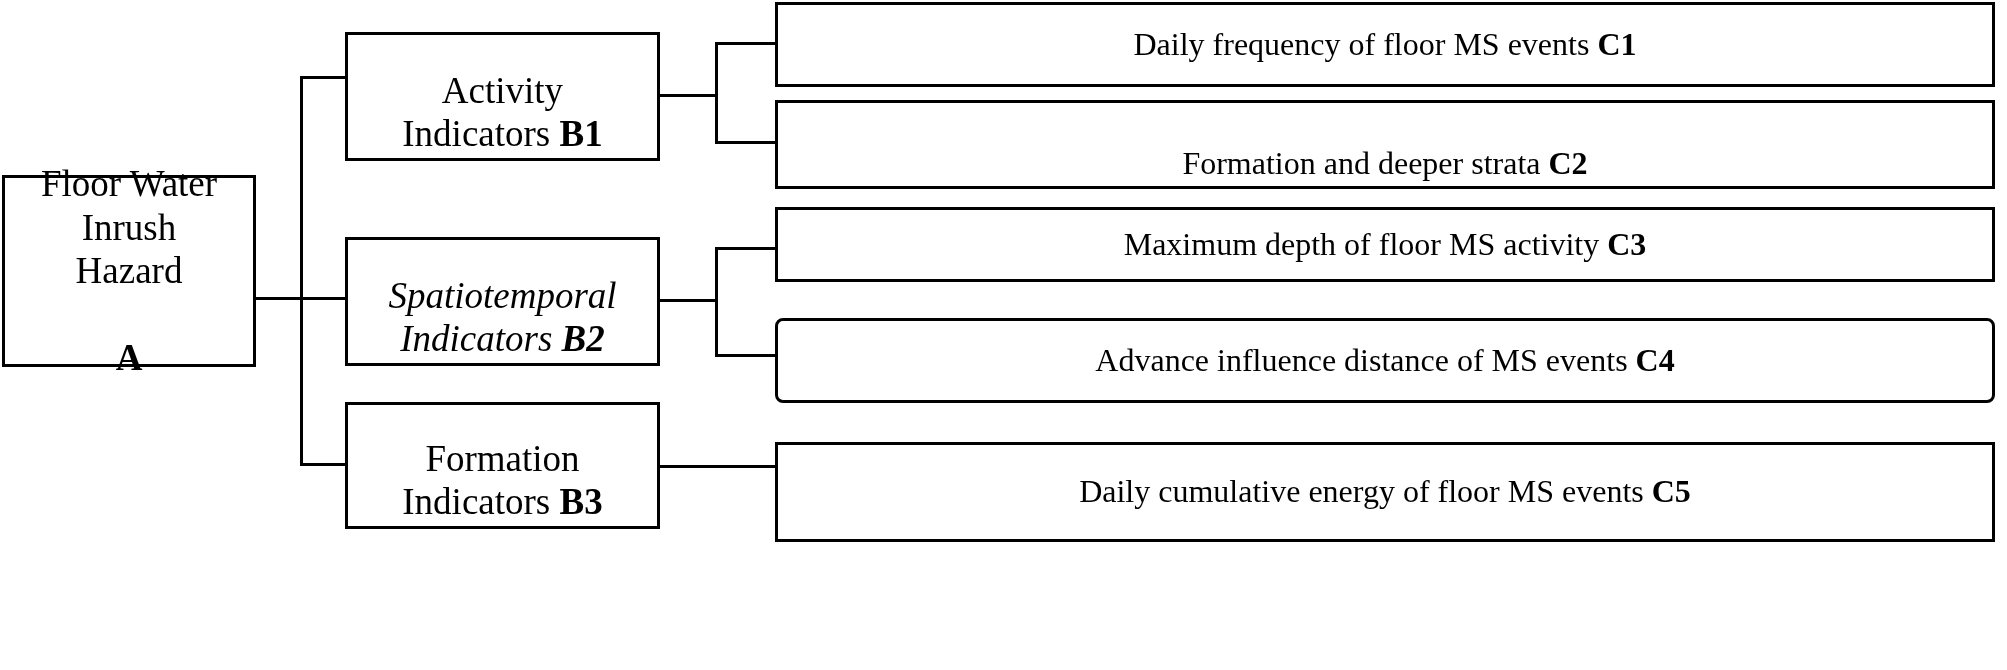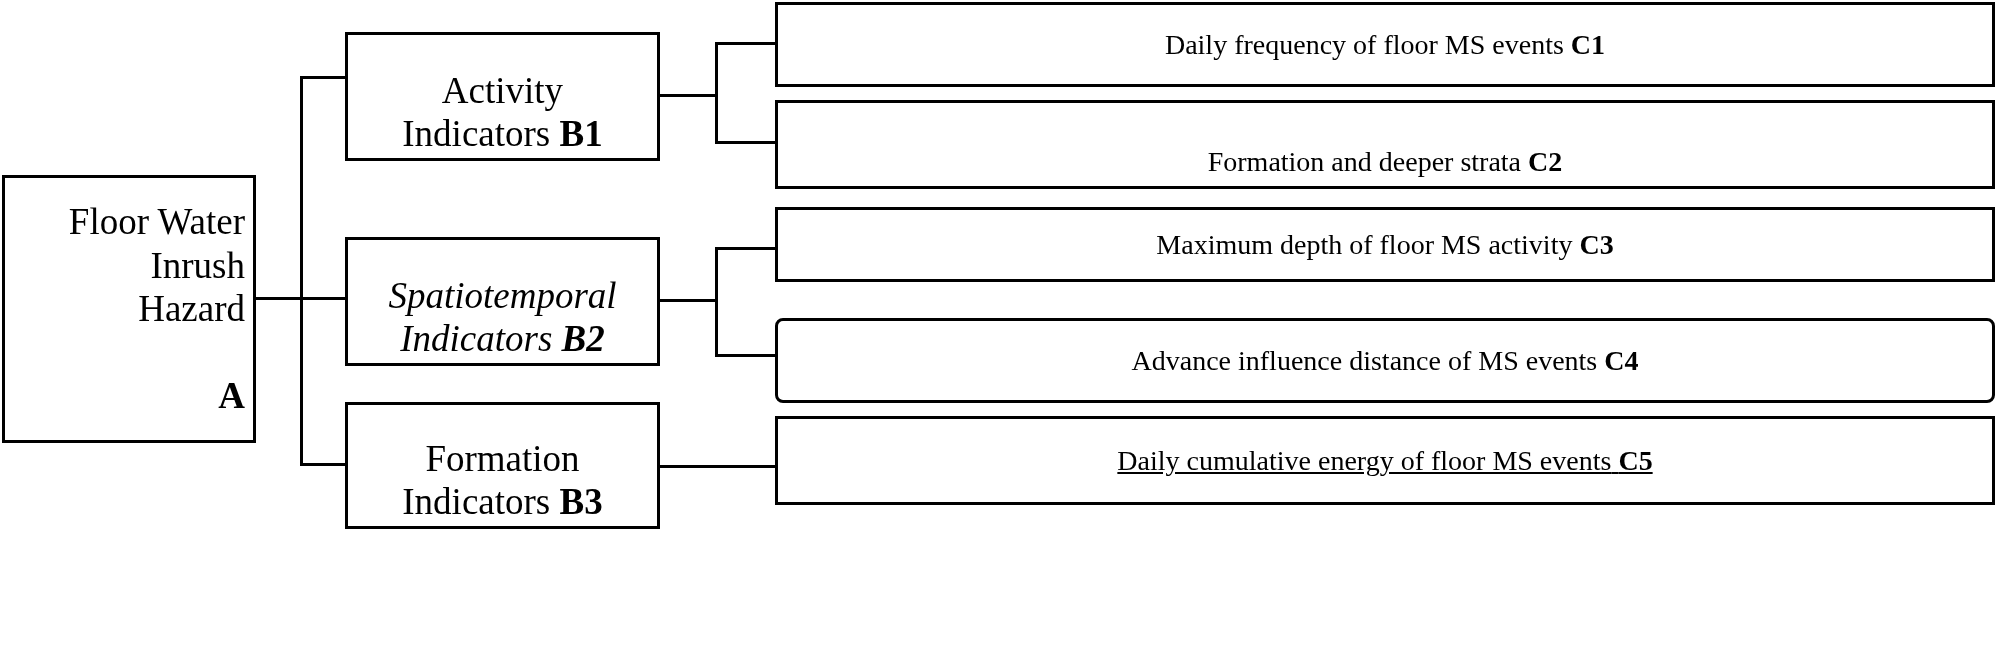--- a/index.html
+++ b/index.html
@@ -35,39 +35,38 @@
   .node .txt {
     display: block;
     width: 100%;
   }
   .node .tag {
     font-weight: bold;
   }
 
   
   #node-a {
-    left: 2px;  top: 175px;  width: 254px; height: 268px;
+    left: 2px;  top: 175px;  width: 254px; height: 192px;
     font-size: 37px;
-    text-align: right;
   }
   #node-a .tag { display: block; }
 
   
   .node-b { font-size: 37px; align-items: flex-end; }
   #node-b1 { left: 345px; top: 32px;  width: 315px; height: 129px; }
   #node-b2 { left: 345px; top: 237px; width: 315px; height: 129px; font-style: italic; }
   #node-b3 { left: 345px; top: 402px; width: 315px; height: 127px; }
 
   
-  .node-c { font-size: 28px; }
+  .node-c { font-size: 32px; }
   #node-c1 { left: 775px; top: 2px;   width: 1220px; height: 85px; }
   #node-c2 { left: 775px; top: 100px; width: 1220px; height: 89px; }
   #node-c3 { left: 775px; top: 207px; width: 1220px; height: 75px; align-items: center; }
   #node-c4 { left: 775px; top: 318px; width: 1220px; height: 85px; border-radius: 8px; }
-  #node-c5 { left: 775px; top: 416px; width: 1220px; height: 89px; text-decoration: underline; }
+  #node-c5 { left: 775px; top: 442px; width: 1220px; height: 100px; }
 
   
   .line {
     position: absolute;
     background: #000000;
   }
   .h { height: 3px; }
   .v { width: 3px; }
 
   

